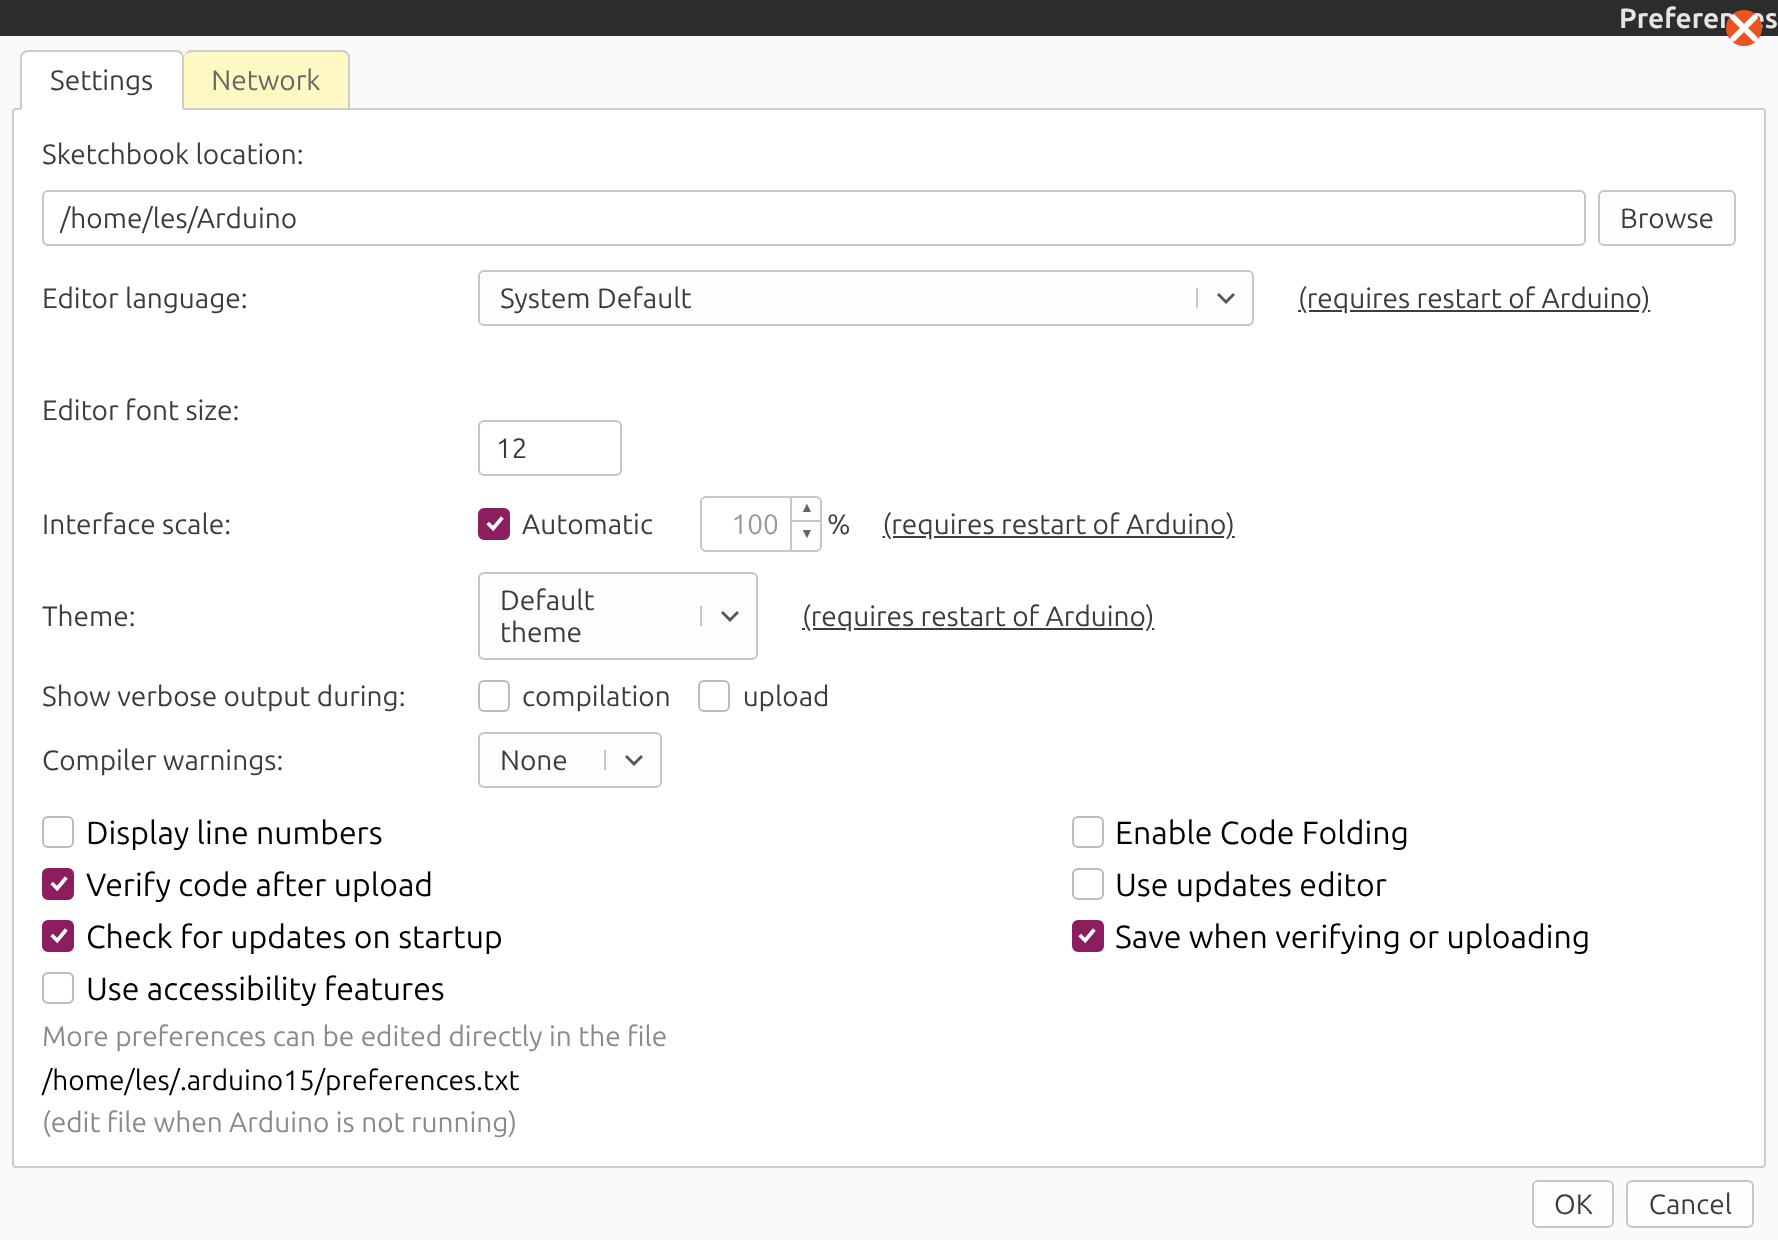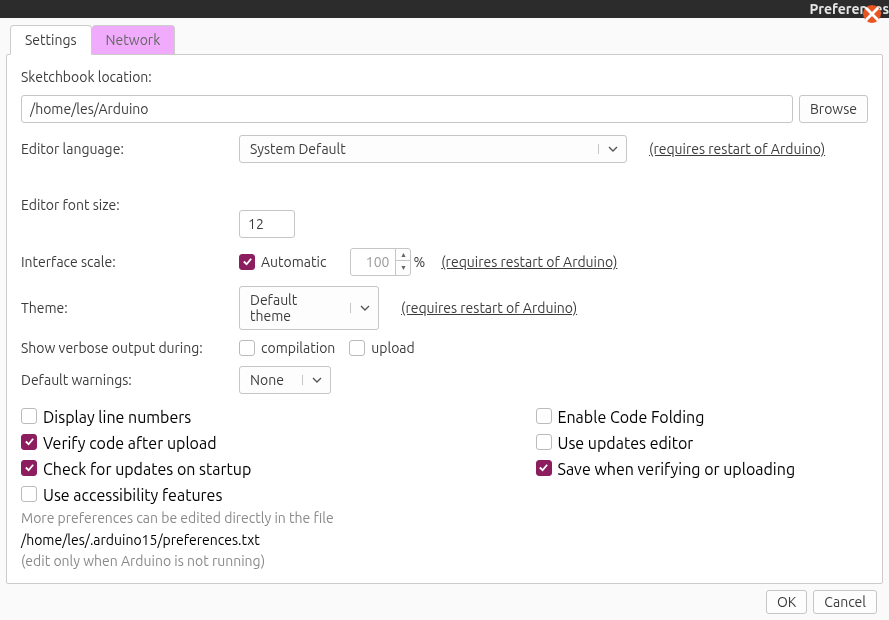--- a/index.html
+++ b/index.html
@@ -2,39 +2,39 @@
 <html><head>
 <meta charset="utf-8">
 <style>
 * { box-sizing: border-box; margin: 0; padding: 0; font-family: Ubuntu, "Segoe UI", sans-serif; }
 body { background: #fafafa; width: 889px; height: 620px; overflow: hidden; }
 .window { width: 889px; height: 620px; display: flex; flex-direction: column; }
 .titlebar { background: #2c2c2c; color: #e5e5e5; height: 28px; display: flex; align-items: center; justify-content: flex-end; position: relative; font-weight: 700; font-size: 14px; }
 .titlebar .close { position: absolute; right: 8px; top: 5px; width: 18px; height: 18px; border-radius: 50%; background: #e95420; display: flex; align-items: center; justify-content: center; color: #fff; font-size: 12px; cursor: pointer; }
 .content { flex: 1; padding: 6px 6px 0 6px; display: flex; flex-direction: column; }
 .tabs { display: flex; padding-left: 4px; }
-.tab { padding: 6px 14px; border: 1px solid #ccc; border-top-left-radius: 4px; border-top-right-radius: 4px; background: #f0abfc; font-size: 14px; color: #3c3c3c; cursor: pointer; position: relative; top: 1px; }
+.tab { padding: 6px 14px; border: 1px solid #ccc; border-top-left-radius: 4px; border-top-right-radius: 4px; background: #fef9c3; font-size: 14px; color: #3c3c3c; cursor: pointer; position: relative; top: 1px; }
 .tab.active { background: #fff; border-bottom: 1px solid #fff; z-index: 2; }
 .tab.inactive { color: #666; border-left: none; }
 .panel { border: 1px solid #ccc; border-radius: 2px; background: #fff; padding: 14px 14px 10px 14px; flex: 1; position: relative; }
 .row { display: flex; align-items: center; margin-bottom: 10px; font-size: 14px; color: #3c3c3c; }
 .label-col { width: 218px; flex-shrink: 0; }
 input[type="text"] { border: 1px solid #c6c6c6; border-radius: 3px; padding: 5px 8px; font-size: 14px; color: #3c3c3c; background: #fff; }
 .urls-input { border-color: #e1927a !important; }
 .btn { border: 1px solid #c6c6c6; border-radius: 3px; background: #fdfdfd; padding: 4px 10px; font-size: 14px; color: #3c3c3c; cursor: pointer; }
 .browse-row { display: flex; gap: 6px; margin-bottom: 12px; }
 .browse-row input { flex: 1; }
 .dropdown { display: inline-flex; border: 1px solid #c6c6c6; border-radius: 3px; background: #fdfdfd; align-items: center; }
 .dropdown .dd-text { padding: 5px 10px; font-size: 14px; color: #3c3c3c; min-width: 0; }
 .dropdown .dd-arrow { border-left: 1px solid #c6c6c6; width: 28px; display: flex; align-items: center; justify-content: center; cursor: pointer; }
 .dd-arrow svg { width: 10px; height: 10px; }
 .lang-dd .dd-text { width: 358px; }
 .theme-dd .dd-text { width: 110px; }
 .warn-dd .dd-text { width: 62px; }
-.small-input { width: 56px; margin-top: 37px; }
+.small-input { width: 72px; margin-top: 37px; }
 .hint { color: #3c3c3c; margin-left: 22px; text-decoration: underline; }
 .spinner { display: inline-flex; border: 1px solid #c6c6c6; border-radius: 3px; background: #fdfdfd; margin: 0 2px 0 10px; }
 .spinner input { border: none; width: 44px; text-align: right; padding: 5px 6px; color: #999; font-size: 14px; }
 .spinner .spin-btns { display: flex; flex-direction: column; border-left: 1px solid #c6c6c6; }
 .spinner .spin-btns div { width: 14px; height: 12px; display: flex; align-items: center; justify-content: center; cursor: pointer; font-size: 7px; color: #666; }
 .spinner .spin-btns div:first-child { border-bottom: 1px solid #c6c6c6; }
 .chk { display: inline-flex; cursor: pointer; }
 .chk .box { width: 16px; height: 16px; border: 1px solid #bbb; border-radius: 3px; background: #fff; margin-right: 6px; display: flex; align-items: center; justify-content: center; flex-shrink: 0; }
 .chk.checked .box { background: #8c1e5f; border-color: #8c1e5f; }
 .chk.checked .box svg { width: 11px; height: 11px; }
@@ -140,21 +140,21 @@
           <span class="box"></span>
           <span>compilation</span>
         </span>
         <span class="chk">
           <span class="box"></span>
           <span>upload</span>
         </span>
       </div>
 
       <div class="row">
-        <span class="label-col">Default warnings:</span>
+        <span class="label-col">Compiler warnings:</span>
         <div class="dropdown warn-dd">
           <span class="dd-text">None</span>
           <span class="dd-arrow">
               <svg viewBox="0 0 10 10">
                 <path d="M1 3 L5 7 L9 3" fill="none" stroke="#555" stroke-width="1.4"></path>
               </svg>
             </span>
         </div>
       </div>
 
@@ -204,21 +204,21 @@
               </span>
             <span>Save when verifying or uploading</span>
           </span>
         </div>
       </div>
 
 
       <div class="foot-pref">
         <div class="muted">More preferences can be edited directly in the file</div>
         <div>/home/les/.arduino15/preferences.txt</div>
-        <div class="muted2">(edit only when Arduino is not running)</div>
+        <div class="muted2">(edit file when Arduino is not running)</div>
       </div>
 
     </div>
 
     <div class="footer">
       <button class="btn">OK</button>
       <button class="btn">Cancel</button>
     </div>
   </div>
 </div>

